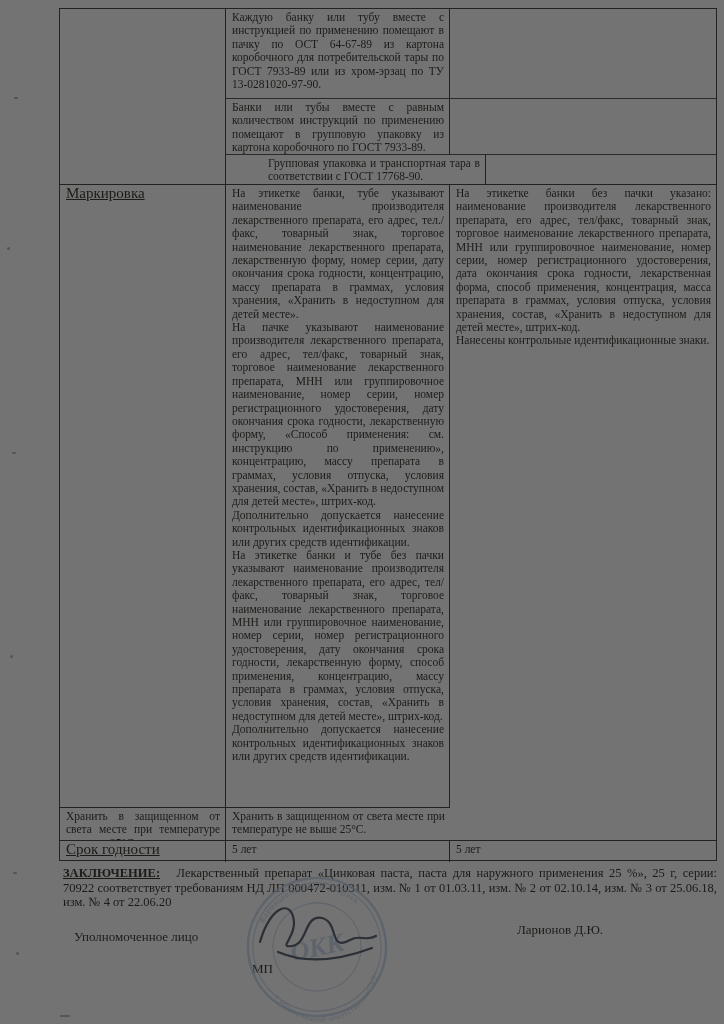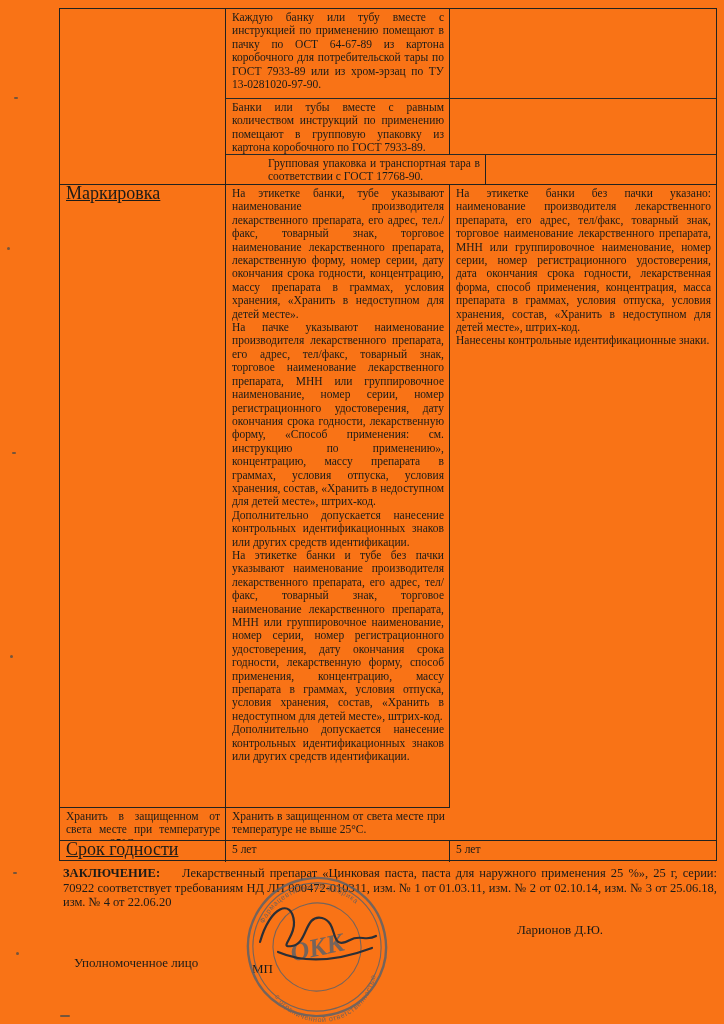--- a/index.html
+++ b/index.html
@@ -5,21 +5,21 @@
   * { box-sizing: border-box; margin: 0; padding: 0; }
   html, body { width: 724px; }
   body {
     font-family: "Liberation Serif", "DejaVu Serif", serif;
     background: #ffffff;
   }
   .page {
     position: relative;
     width: 724px;
     height: 1024px;
-    background: #f97316;
+    background: #737373;
     color: #1b1b18;
     overflow: hidden;
   }
 
   
   .spec-table {
     position: absolute;
     left: 59px; top: 8px;
     width: 658px; height: 853px;
     border: 1.6px solid #22221f;
@@ -31,46 +31,46 @@
     line-height: 13.4px;
     text-align: justify;
     overflow: hidden;
   }
   .td p { margin: 0; }
   .c1 { border-right: 1.4px solid #22221f; text-align: left; }
   .c2 { border-right: 1.4px solid #22221f; }
   .tr.bordered .td { border-top: 1.4px solid #22221f; }
   .tr.pack .c2.sep, .tr.pack .c3.sep { border-bottom: 1.2px solid #2a2a27; }
   .row-label {
-    font-size: 18px;
+    font-size: 15px;
     text-decoration: underline;
     white-space: nowrap;
   }
   .h-pack1 { height: 90px; }
   .h-pack2 { height: 56px; }
   .h-pack3 { height: 29px; gap: 36px; }
   .h-marking { height: 623px; }
   .h-storage { height: 33px; }
   .h-shelf { height: 22px; }
 
   
   .conclusion {
     position: absolute;
     left: 63px; top: 866px;
     width: 654px;
     font-size: 12.5px;
     line-height: 14.6px;
     text-align: justify;
   }
-  .conclusion .b { font-weight: bold; margin-right: 17px; }
+  .conclusion .b { font-weight: bold; margin-right: 11px; text-decoration: underline; }
 
   
   .auth-label {
     position: absolute;
-    left: 74px; top: 955px;
+    left: 74px; top: 929px;
     font-size: 13px;
   }
   .signer-name {
     position: absolute;
     left: 478px; top: 922px;
     font-size: 13px;
     margin-left: 39px;
   }
   .mp-label {
     position: absolute;

